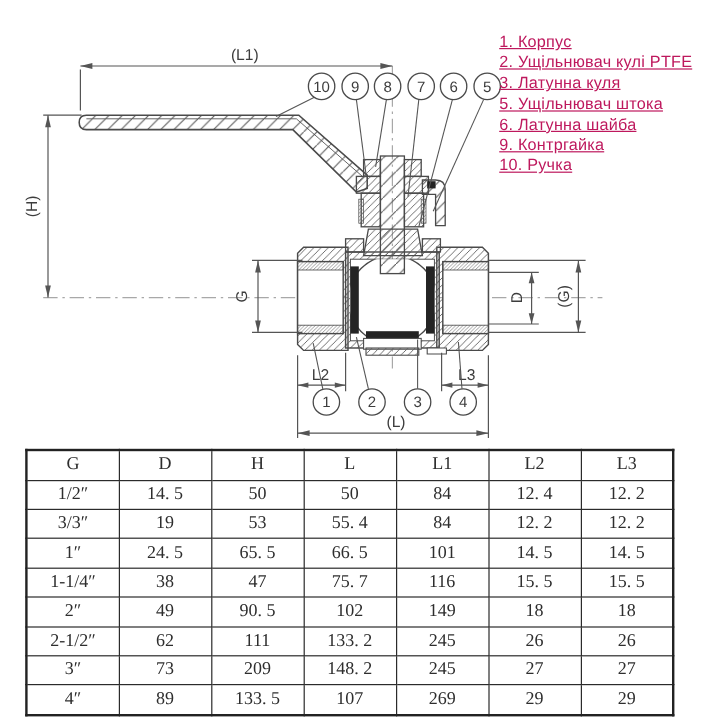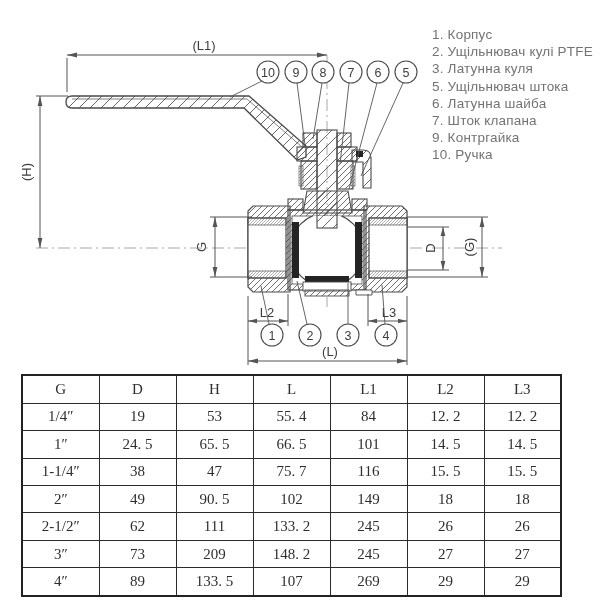--- a/index.html
+++ b/index.html
@@ -1,20 +1,20 @@
 <!DOCTYPE html>
 <html><head>
 <meta charset="utf-8">
 <style>
   html,body{margin:0;padding:0;background:#ffffff;}
   #stage{position:relative;width:600px;height:600px;background:#fff;overflow:hidden;
          font-family:"Liberation Sans",sans-serif;}
   
-  #legend{position:absolute;left:432px;top:26px;width:165px;color:#737373;
-          font-size:13.5px;line-height:17.2px;letter-spacing:.2px;}
+  #legend{position:absolute;left:416px;top:26px;width:165px;color:#be185d;
+          font-size:13.5px;line-height:17.2px;letter-spacing:.2px;text-decoration:underline;}
   #legend .li{white-space:nowrap;}
   
   #spec{position:absolute;left:21px;top:374px;width:541px;height:223px;
         border-collapse:collapse;table-layout:fixed;
         font-family:"Liberation Serif",serif;font-size:15px;color:#2e2e2e;}
   #spec td,#spec th{border:1.2px solid #2b2b2b;text-align:center;vertical-align:middle;
         padding:0;font-weight:normal;overflow:hidden;white-space:nowrap;}
   #spec{border:2px solid #222;}
   
   .dimtxt{font-family:"Liberation Sans",sans-serif;font-size:13px;fill:#3d3d3d;}
@@ -206,38 +206,46 @@
       </g>
     </g>
   </svg>
 
   <div id="legend">
     <div class="li">1. Корпус</div>
     <div class="li">2. Ущільнювач кулі PTFE</div>
     <div class="li">3. Латунна куля</div>
     <div class="li">5. Ущільнювач штока</div>
     <div class="li">6. Латунна шайба</div>
-    <div class="li">7. Шток клапана</div>
     <div class="li">9. Контргайка</div>
     <div class="li">10. Ручка</div>
   </div>
 
   <table id="spec">
     <tbody>
         <tr>
       <th>G</th>
       <th>D</th>
       <th>H</th>
       <th>L</th>
       <th>L1</th>
       <th>L2</th>
       <th>L3</th>
     </tr>
     <tr>
-      <td>1/4″</td>
+      <td>1/2″</td>
+      <td>14. 5</td>
+      <td>50</td>
+      <td>50</td>
+      <td>84</td>
+      <td>12. 4</td>
+      <td>12. 2</td>
+    </tr>
+    <tr>
+      <td>3/3″</td>
       <td>19</td>
       <td>53</td>
       <td>55. 4</td>
       <td>84</td>
       <td>12. 2</td>
       <td>12. 2</td>
     </tr>
     <tr>
       <td>1″</td>
       <td>24. 5</td>

